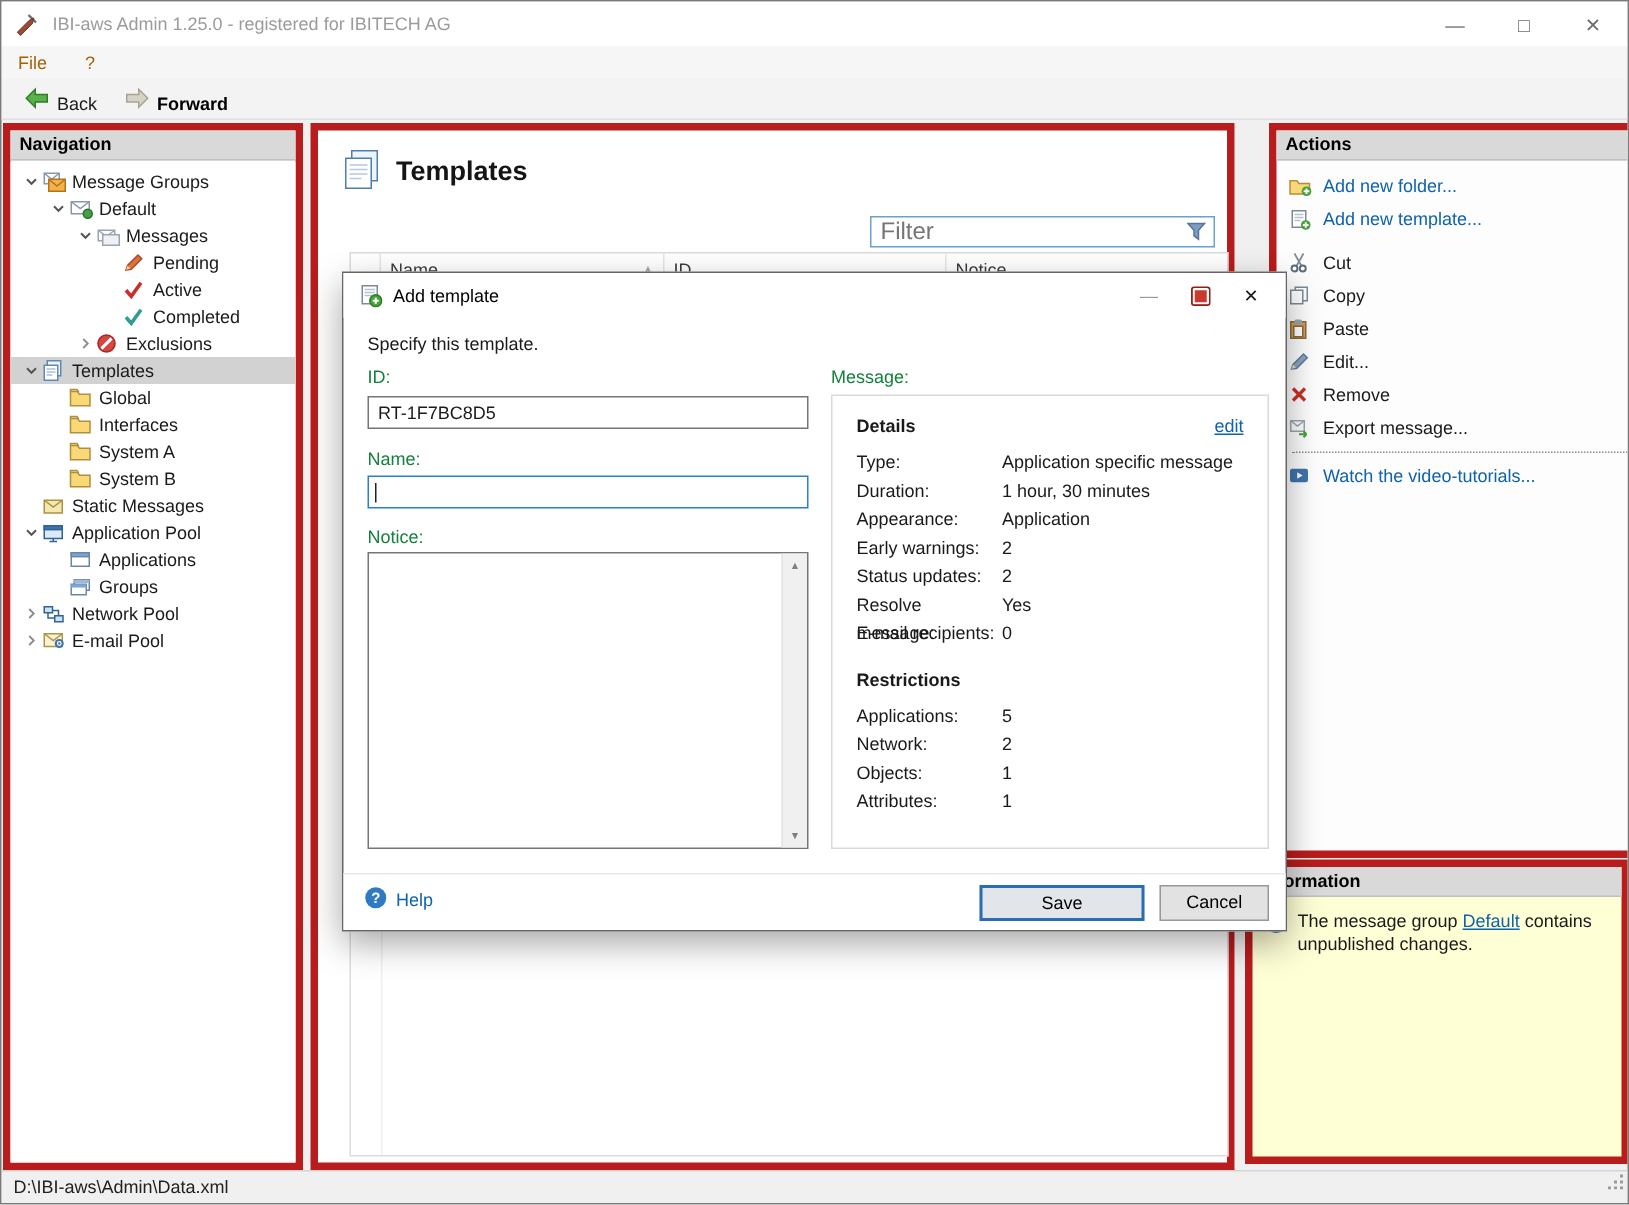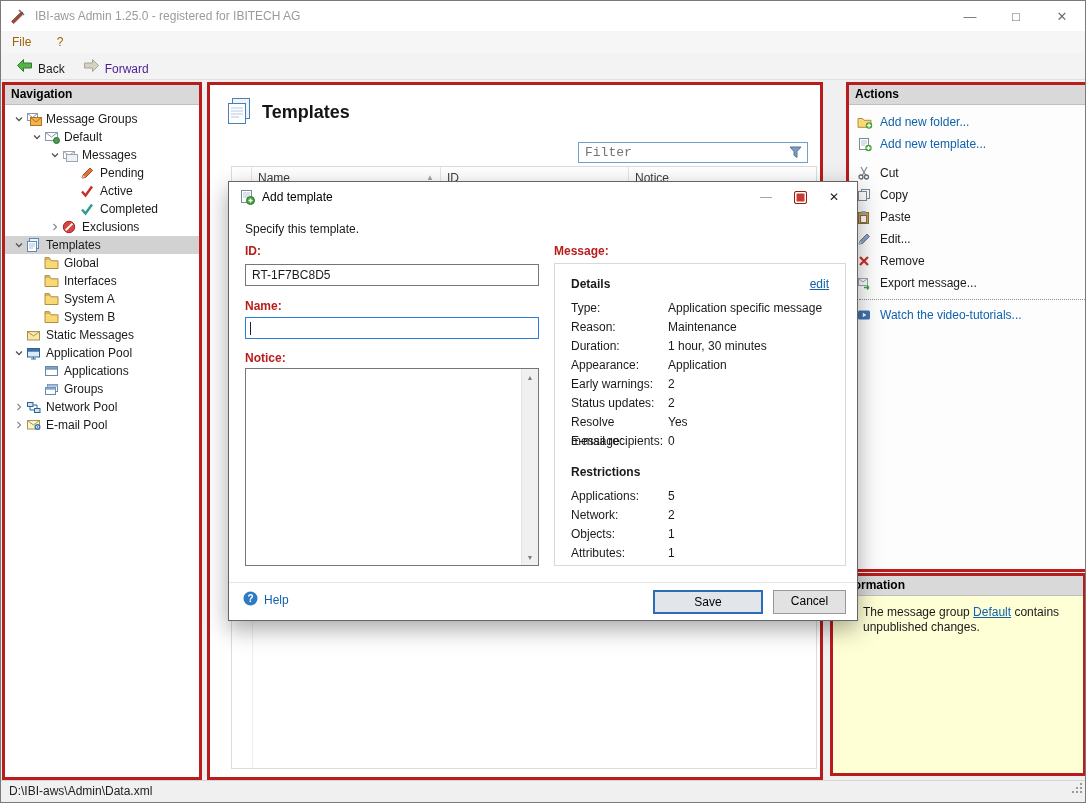--- a/index.html
+++ b/index.html
@@ -18,44 +18,44 @@
   .win-btn { width:46px; height:30px; display:flex; align-items:center; justify-content:center;
              color:#6e6e6e; font-size:13px; cursor:default; }
 
   
   .menubar { position:absolute; left:0; top:30px; right:0; height:22px; background:#f6f6f6; }
   .menu-item { display:inline-block; padding:0 11px; line-height:22px; color:#a16207; }
   .toolbar { position:absolute; left:0; top:52px; right:0; height:27px; background:#f3f3f3;
              border-bottom:1px solid #e0e0e0; display:flex; align-items:center; padding-left:6px; }
   .tool-btn { display:inline-flex; align-items:flex-end; gap:5px; padding:2px 9px; height:23px; }
   .tool-btn .lbl { color:#1a1a1a; }
-  .tool-btn.disabled .lbl { color:#4c1d95; }
-
-  
-  .panel { position:absolute; background:#fff; border:3px solid #b91c1c; }
+  .tool-btn.disabled .lbl { color:#000000;font-weight:bold; }
+
+  
+  .panel { position:absolute; background:#fff; border:5px solid #b91c1c; }
   .panel-header { height:20px; background:#d9d9d9; border-bottom:1px solid #c0c0c0;
                   font-weight:bold; line-height:19px; padding-left:6px; color:#000;
                   white-space:nowrap; overflow:hidden; }
 
   .nav-panel  { left:1px; top:81px; width:200px; height:698px; }
   .tree { position:absolute; left:0; right:0; top:21px; bottom:0; padding-top:4px; overflow:hidden; background:#fff; }
   .trow { height:18px; display:flex; align-items:center; white-space:nowrap;
           padding-left:calc(6px + var(--d) * 18px); cursor:default; }
   .trow.selected { background:#d2d2d2; }
   .chev { width:15px; min-width:15px; display:inline-flex; justify-content:center; align-items:center; }
   .ticon { width:18px; min-width:18px; display:inline-flex; align-items:center; }
   .tlabel { padding-left:2px; }
 
   
   .main-panel { left:206px; top:81px; width:616px; height:698px; }
   .content-title-icon { position:absolute; left:15px; top:12px; }
   .content-title { position:absolute; left:52px; top:17px; font-size:18px; font-weight:bold; color:#151515; }
   .filter-wrap { position:absolute; left:368px; top:57px; width:230px; height:21px; }
   .filter-input { width:100%; height:100%; border:1px solid #6da0cb; padding:2px 24px 2px 6px;
-                  font-family:Liberation Mono, monospace; font-size:13px; background:#fff; }
+                  font-family:Liberation Sans, sans-serif; font-size:16px; background:#fff; }
   .funnel { position:absolute; right:5px; top:4px; }
   .table { position:absolute; left:21px; top:81px; width:586px; height:603px;
            border:1px solid #dcdcdc; background:#fff; }
   .thead { display:flex; height:22px; border-bottom:1px solid #dcdcdc; color:#3c3c3c; }
   .th { padding:4px 6px 0 6px; border-right:1px solid #e6e6e6; overflow:hidden; white-space:nowrap; }
   .th0 { width:20px; } .th1 { width:189px; } .th2 { width:188px; } .th3 { flex:1; border-right:none; }
   .sort { float:right; font-size:8px; color:#a8a8a8; margin-top:2px; }
   .colline { position:absolute; left:20px; top:22px; bottom:0; width:1px; background:#efefef; }
 
   
@@ -85,21 +85,21 @@
   .dlg-titlebar { position:relative; height:30px; background:#fff; }
   .dlg-icon { position:absolute; left:10px; top:7px; }
   .dlg-title { position:absolute; left:33px; top:0; line-height:30px; color:#000; }
   .dlg-controls { position:absolute; right:6px; top:0; height:30px; display:flex; }
   .dlg-btn { width:34px; height:30px; display:flex; align-items:center; justify-content:center;
              color:#1a1a1a; font-size:12px; }
   .dlg-btn.dim { color:#9a9a9a; }
   .red-square { width:13px; height:13px; background:#cb3a2f; border:1px solid #8e2019;
                 box-shadow:inset 0 0 0 1.5px #ffffff; border-radius:2px; }
   .dlg-sub { position:absolute; left:16px; top:40px; }
-  .dlg-label { position:absolute; color:#b91c1c;font-weight:bold; }
+  .dlg-label { position:absolute; color:#15803d; }
   .textbox { position:absolute; left:16px; width:294px; height:22px; border:1px solid #767676;
              background:#fff; line-height:20px; padding:0 6px; overflow:hidden; white-space:nowrap; }
   .textbox.focused { border:1px solid #2a7fd4; }
   .caret { display:inline-block; width:1px; height:13px; background:#222; vertical-align:middle; margin-left:-2px; }
   .textarea { position:absolute; left:16px; top:186px; width:294px; height:198px;
               border:1px solid #767676; background:#fff; }
   .vscroll { position:absolute; right:0; top:0; bottom:0; width:17px; background:#f0f0f0;
              border-left:1px solid #e3e3e3; }
   .varrow { position:absolute; left:0; width:16px; height:16px; display:flex; align-items:center;
             justify-content:center; font-size:7px; color:#7f7f7f; }
@@ -613,24 +613,20 @@
       <div class="details-head">
         <span class="bold">Details</span>
         <a class="link u" href="#">edit</a>
       </div>
       <div class="drows">
         <div class="drow">
             <span class="dlabel">Type:</span>
             <span>Application specific message</span>
           </div>
         <div class="drow">
-            <span class="dl dlabel">Reason:</span>
-            <span>Maintenance</span>
-          </div>
-        <div class="drow">
             <span class="dlabel">Duration:</span>
             <span>1 hour, 30 minutes</span>
           </div>
         <div class="drow">
             <span class="dlabel">Appearance:</span>
             <span>Application</span>
           </div>
         <div class="drow">
             <span class="dlabel">Early warnings:</span>
             <span>2</span>

